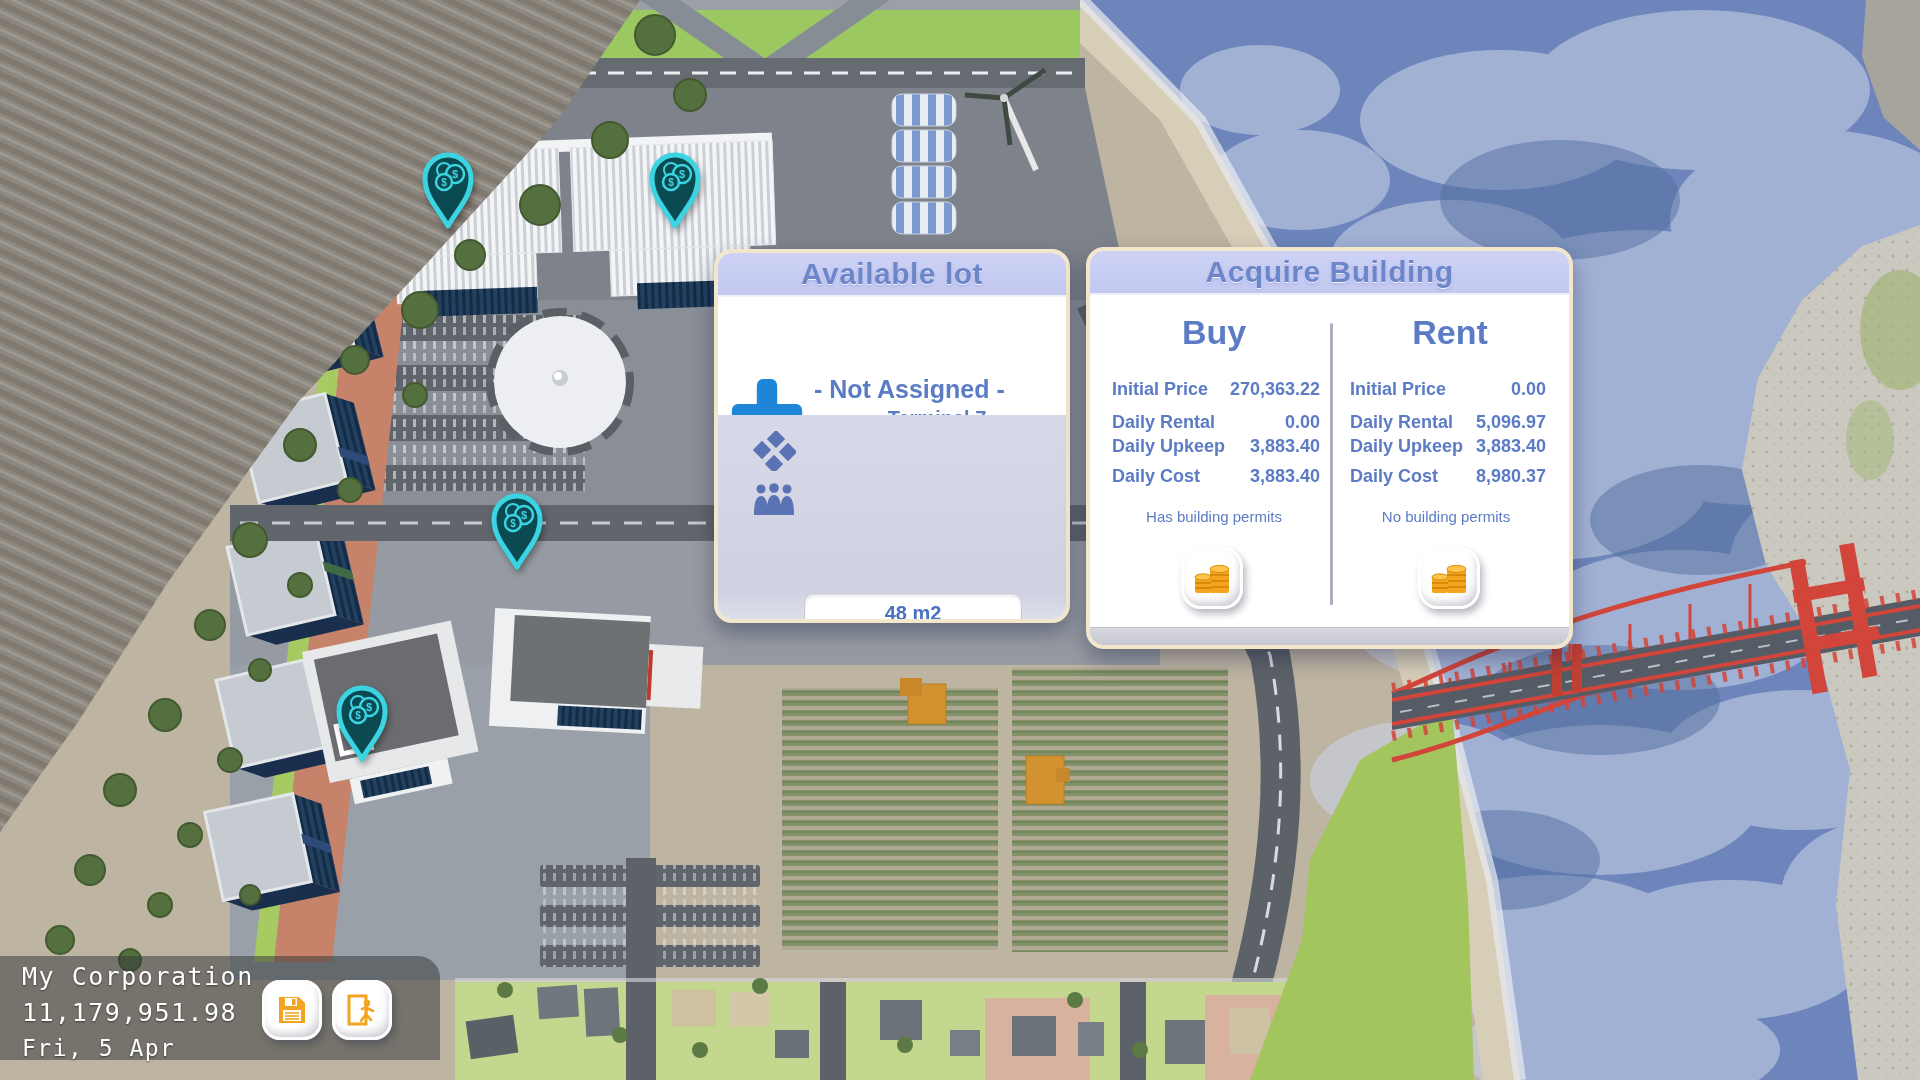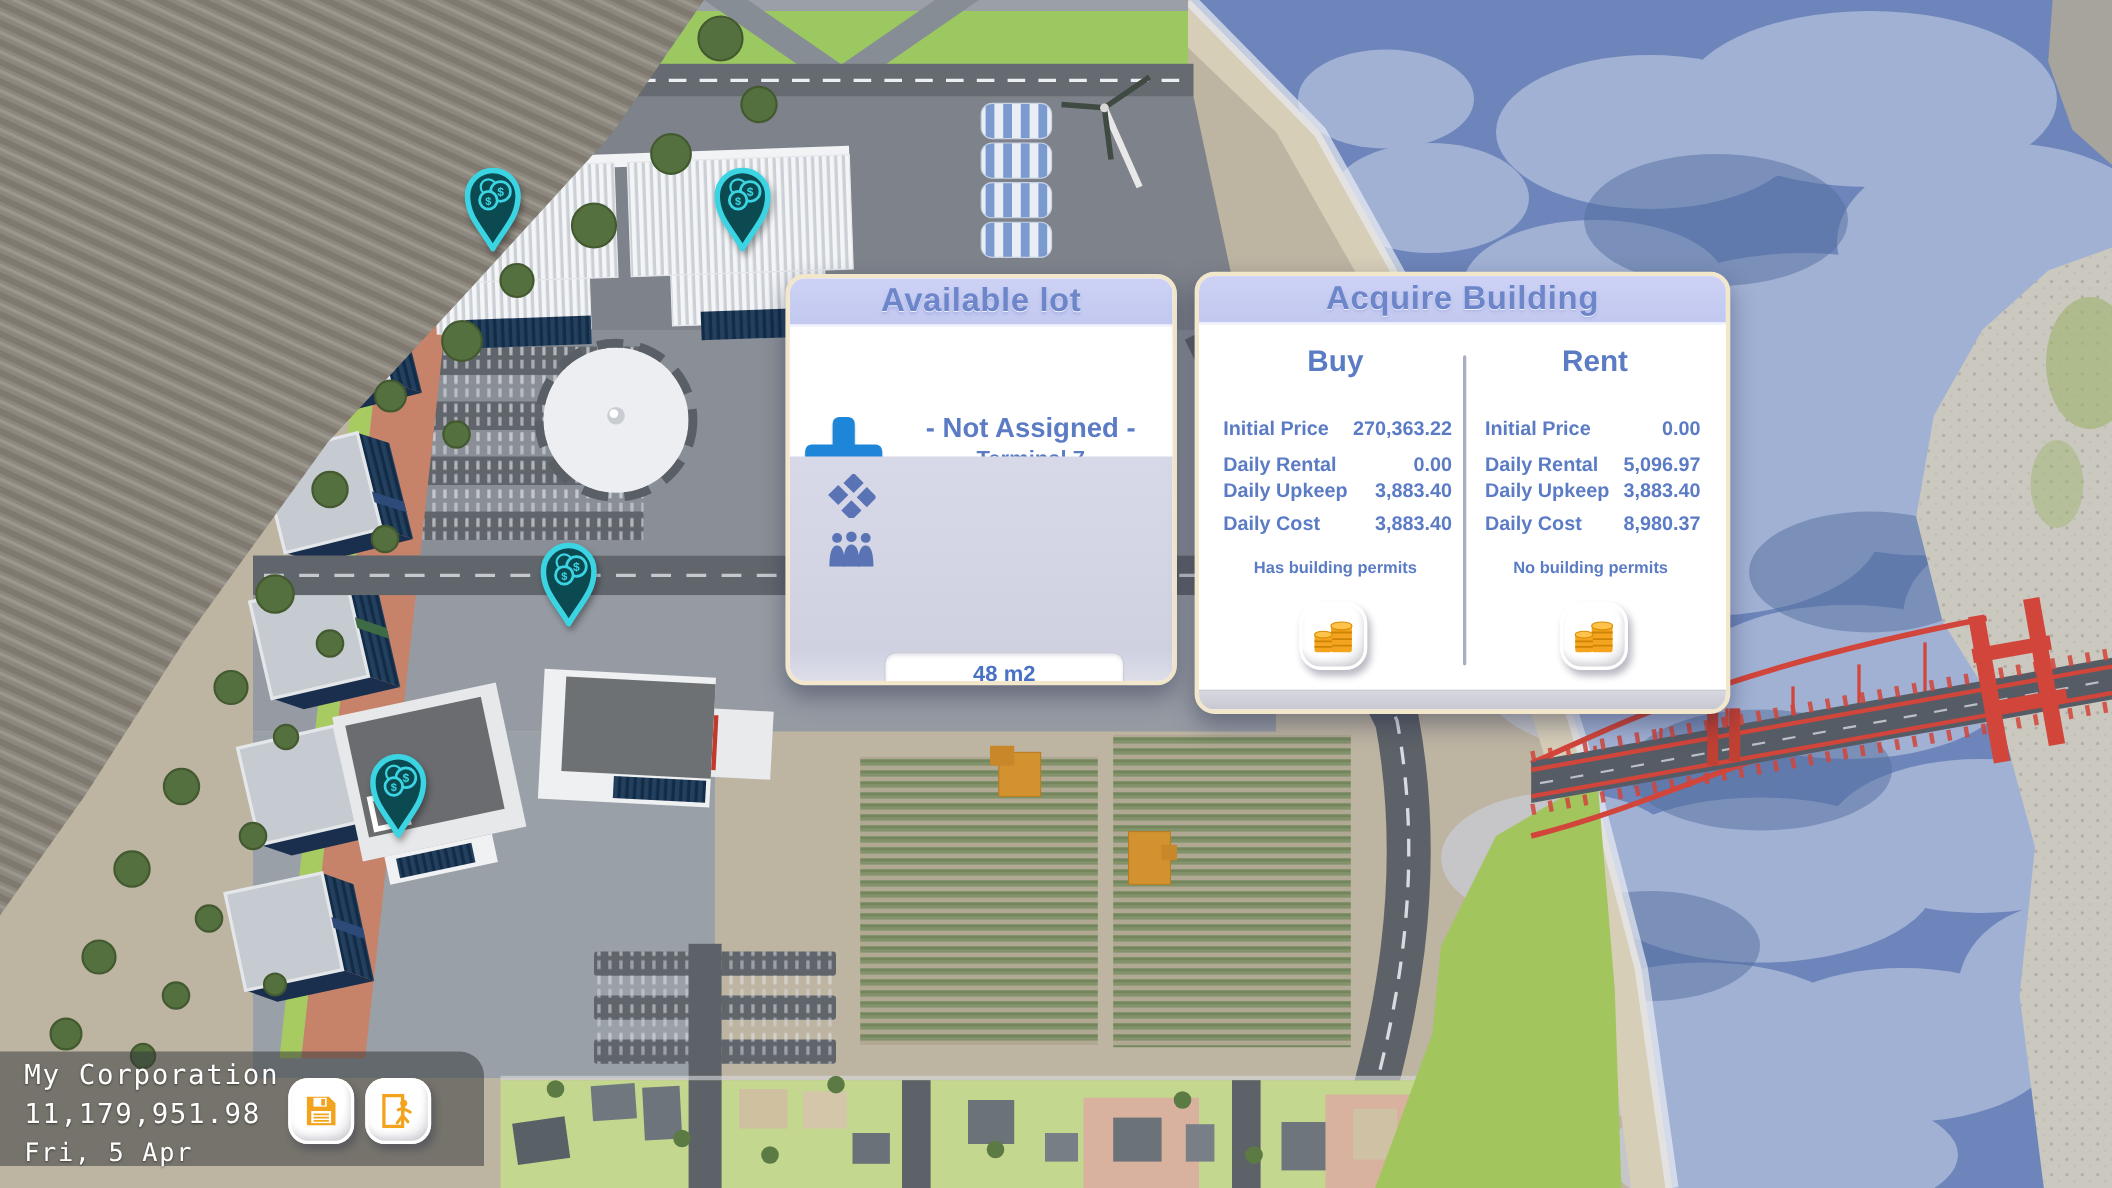--- a/index.html
+++ b/index.html
@@ -34,39 +34,39 @@
 
   
   #lot-panel{left:714px;top:249px;width:356px;height:374px;}
   #lot-white{position:absolute;left:0;top:56px;right:0;height:106px;background:#fff;}
   #lot-gray{position:absolute;left:0;top:162px;right:0;bottom:0;
             background:linear-gradient(#d8d9e8 0%,#cfd1e1 86%,#dddee9 100%);}
   .plus-icon{position:absolute;left:14px;top:70px;width:70px;height:70px;filter:drop-shadow(0 3px 1px rgba(20,80,140,.45));}
   .plus-icon:before,.plus-icon:after{content:"";position:absolute;background:#1d86d8;border-radius:6px;}
   .plus-icon:before{left:0;top:25px;width:70px;height:20px;}
   .plus-icon:after{left:25px;top:0;width:20px;height:70px;}
-  .lot-assign{position:absolute;left:96px;top:66px;width:246px;text-align:center;
+  .lot-assign{position:absolute;left:96px;top:66px;width:246px;
               font-size:25px;font-weight:bold;color:#5b7cc5;}
   .lot-terminal{position:absolute;left:96px;top:98px;width:246px;text-align:center;
               font-size:20px;font-weight:bold;color:#5b7cc5;}
   .row-icon{position:absolute;left:34px;width:44px;height:40px;}
   #size-field{left:86px;top:178px;width:218px;height:40px;}
 
   
   #acq-panel{left:1086px;top:247px;width:487px;height:402px;}
   #acq-white{position:absolute;left:0;top:58px;right:0;bottom:18px;background:#fff;}
   #acq-footer{position:absolute;left:0;bottom:0;right:0;height:18px;
               background:linear-gradient(#d8d9df,#c6c7d0);border-top:1px solid #bfc0cc;}
   .acq-divider{position:absolute;left:240px;top:72px;width:3px;height:282px;background:#a9afc0;border-radius:2px;}
   .col-head{position:absolute;top:62px;width:208px;text-align:center;
-            font-size:27px;font-weight:bold;color:#5b7cc5;}
+            font-size:34px;font-weight:bold;color:#5b7cc5;}
   .acq-row{position:absolute;height:22px;display:flex;justify-content:space-between;
            font-size:18px;font-weight:bold;color:#5b7cc5;}
   .permits{position:absolute;top:257px;width:208px;text-align:center;
-           font-size:15px;font-weight:bold;color:#5b7cc5;}
+           font-size:15px;font-weight:normal;color:#5b7cc5;}
   .coins-btn{width:62px;height:62px;top:296px;}
 
   
   #hud{position:absolute;left:0;top:956px;width:440px;height:104px;
        background:rgba(52,55,58,.52);border-top-right-radius:22px;}
   .hud-line{position:absolute;left:22px;color:#fff;
        font-family:"DejaVu Sans Mono","Liberation Mono",monospace;
        letter-spacing:1.5px;text-shadow:0 1px 2px rgba(0,0,0,.5);white-space:nowrap;}
   #hud-name{top:6px;font-size:25px;}
   #hud-balance{top:42px;font-size:25px;}

